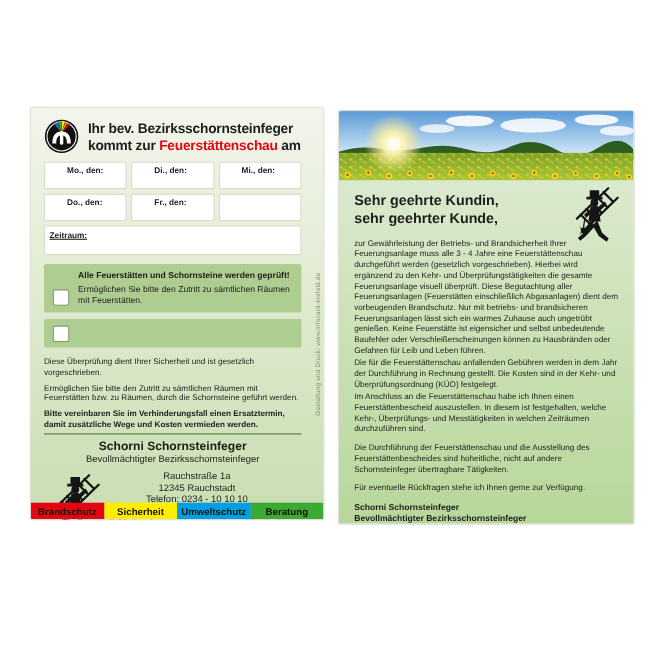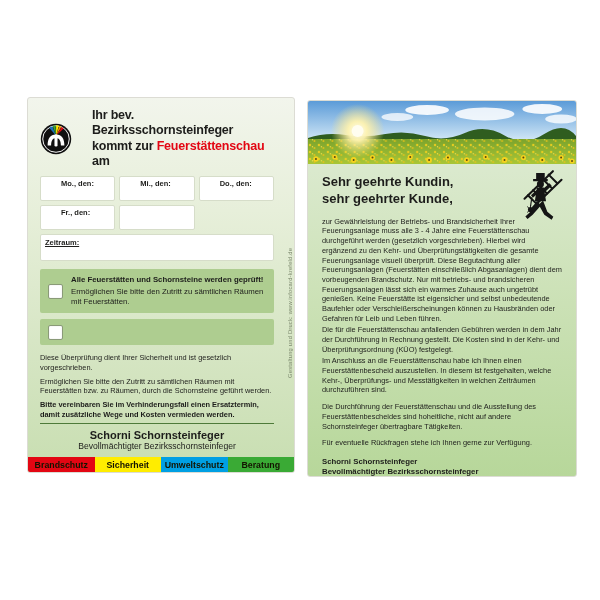--- a/index.html
+++ b/index.html
@@ -7,37 +7,37 @@
   .page { position:relative; width:600px; height:600px; background:#ffffff; overflow:hidden; }
 
   
   .panel-left {
     position:absolute; left:27px; top:97px; width:268px; height:376px;
     background:linear-gradient(180deg,#f2f5ec 0%, #e7efda 30%, #d7e6c5 65%, #c8deb1 100%);
     border:1px solid #dcdcd4; border-radius:3px; overflow:hidden;
     color:#1d1d1b;
   }
   .pl-content { padding:10px 20px 0 12px; }
-  .pl-header { display:flex; align-items:center; gap:20px; margin-bottom:7px; }
+  .pl-header { display:flex; align-items:flex-end; gap:8px; margin-bottom:7px; }
   .pl-logo { width:32px; height:32px; flex:0 0 auto; }
   .pl-title { font-weight:bold; font-size:12.5px; line-height:1.22; letter-spacing:-0.2px; }
 
   .form-grid { display:grid; grid-template-columns:1fr 1fr 1fr; gap:4px; }
   .date-box {
     background:#ffffff; border:1px solid #d6ddc9; border-radius:2px;
     height:25px; padding:2px 20px; font-size:7.5px; font-weight:bold;
   }
   .zeitraum-box {
     background:#ffffff; border:1px solid #d6ddc9; border-radius:2px;
     height:27px; padding:3px 4px; font-size:7.5px; font-weight:bold; margin-top:4px;text-decoration:underline;
   }
   .form-wrap { margin-bottom:8px; }
 
   .green-box {
-    background:#aecd90; border-radius:2px; display:flex; align-items:center;
+    background:#aecd90; border-radius:2px; display:flex; align-items:flex-end;
     padding:6px 8px; gap:8px; margin-bottom:6px;
   }
   .green-box.small { height:26px; align-items:center; margin-bottom:8px; }
   .checkbox {
     width:15px; height:15px; background:#ffffff; border:1px solid #8a9a78;
     border-radius:2px; flex:0 0 auto; box-shadow:inset 0 0 1px rgba(0,0,0,.25);
   }
   .gb-text { font-size:7.8px; line-height:1.3; }
   .gb-title { font-weight:bold; margin-bottom:2px; }
 
@@ -98,20 +98,21 @@
         </svg>
         <div class="pl-title">
           <div>Ihr bev. Bezirksschornsteinfeger</div>
           <div><span>kommt zur </span><span style="color: rgb(227, 6, 19);">Feuerstättenschau</span><span> am</span></div>
         </div>
       </div>
 
       <div class="form-wrap">
         <div class="form-grid">
           <div class="date-box">Mo., den:</div>
+          <div class="date-box">Di., den:</div>
           <div class="date-box">Mi., den:</div>
           <div class="date-box">Do., den:</div>
           <div class="date-box">Fr., den:</div>
           <div class="date-box"></div>
         </div>
         <div class="zeitraum-box">Zeitraum:</div>
       </div>
 
       <div class="green-box">
         <div class="checkbox"></div>

